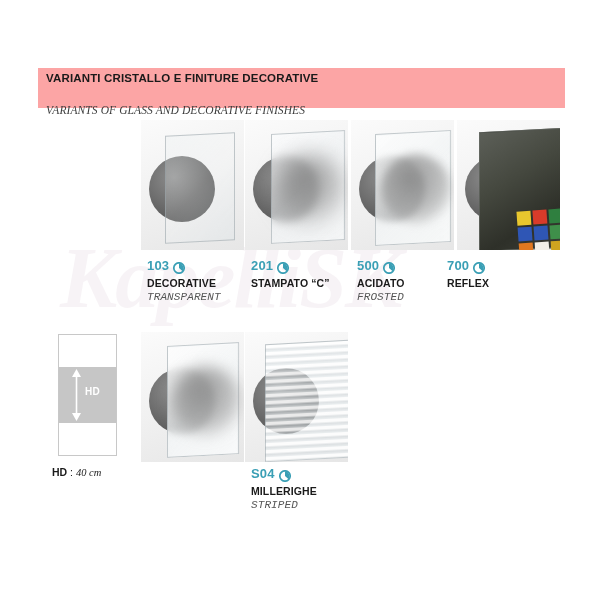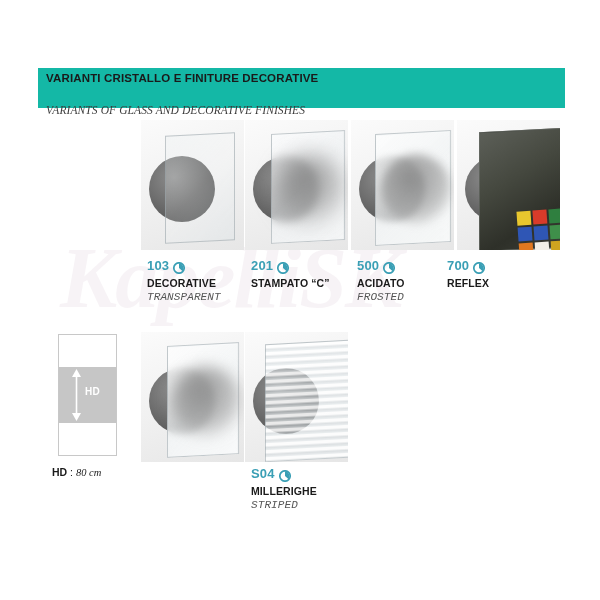--- a/index.html
+++ b/index.html
@@ -37,21 +37,21 @@
     z-index: 1;
   }
 
   
   .header-band {
     position: absolute;
     left: 38px;
     top: 68px;
     width: 527px;
     height: 40px;
-    background: #14b8a6;
+    background: #fca5a5;
     z-index: 2;
   }
   .header-title {
     position: absolute;
     left: 8px;
     top: 4px;
     font-size: 11.5px;
     font-weight: bold;
     letter-spacing: 0.15px;
     color: #1a1a1a;
@@ -378,21 +378,21 @@
     <div class="hd-arrow">
       <svg viewBox="0 0 11 52" width="11" height="52">
         <line x1="5.5" y1="6" x2="5.5" y2="46" stroke="#ffffff" stroke-width="1.6"></line>
         <polygon points="5.5,0 10,8 1,8" fill="#ffffff"></polygon>
         <polygon points="5.5,52 10,44 1,44" fill="#ffffff"></polygon>
       </svg>
     </div>
     <div class="hd-text">HD</div>
   </div>
   <div class="hd-caption">
-    <b>HD</b><span> : </span><i>80 cm</i>
+    <b>HD</b><span> : </span><i>40 cm</i>
   </div>
 
   <div class="sample" style="left:141px; top:332px;">
     <div class="photo">
       <div class="bg"></div>
       <div class="sphere"></div>
       <div class="pane pane-fasciato"></div>
       <div class="blur-sphere"></div>
     </div>
   </div>

